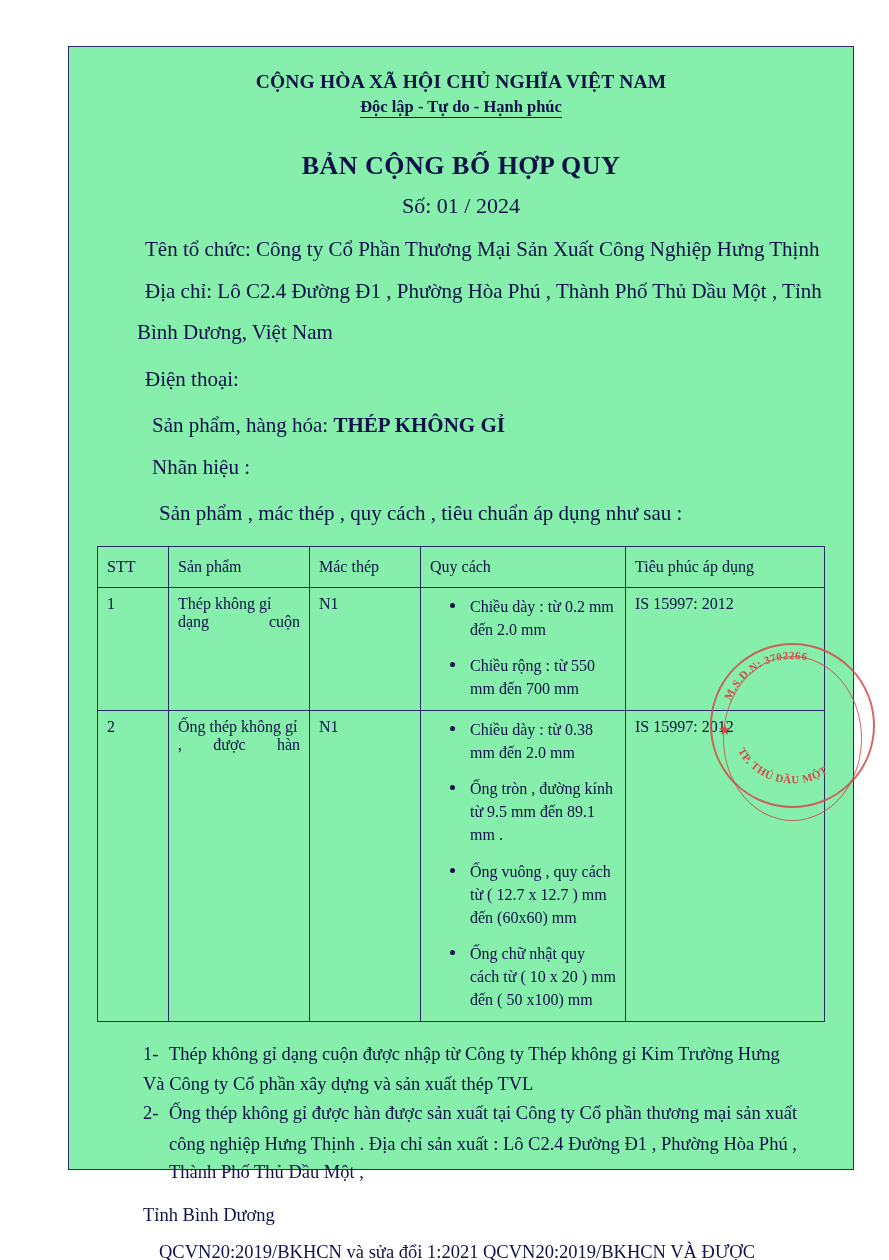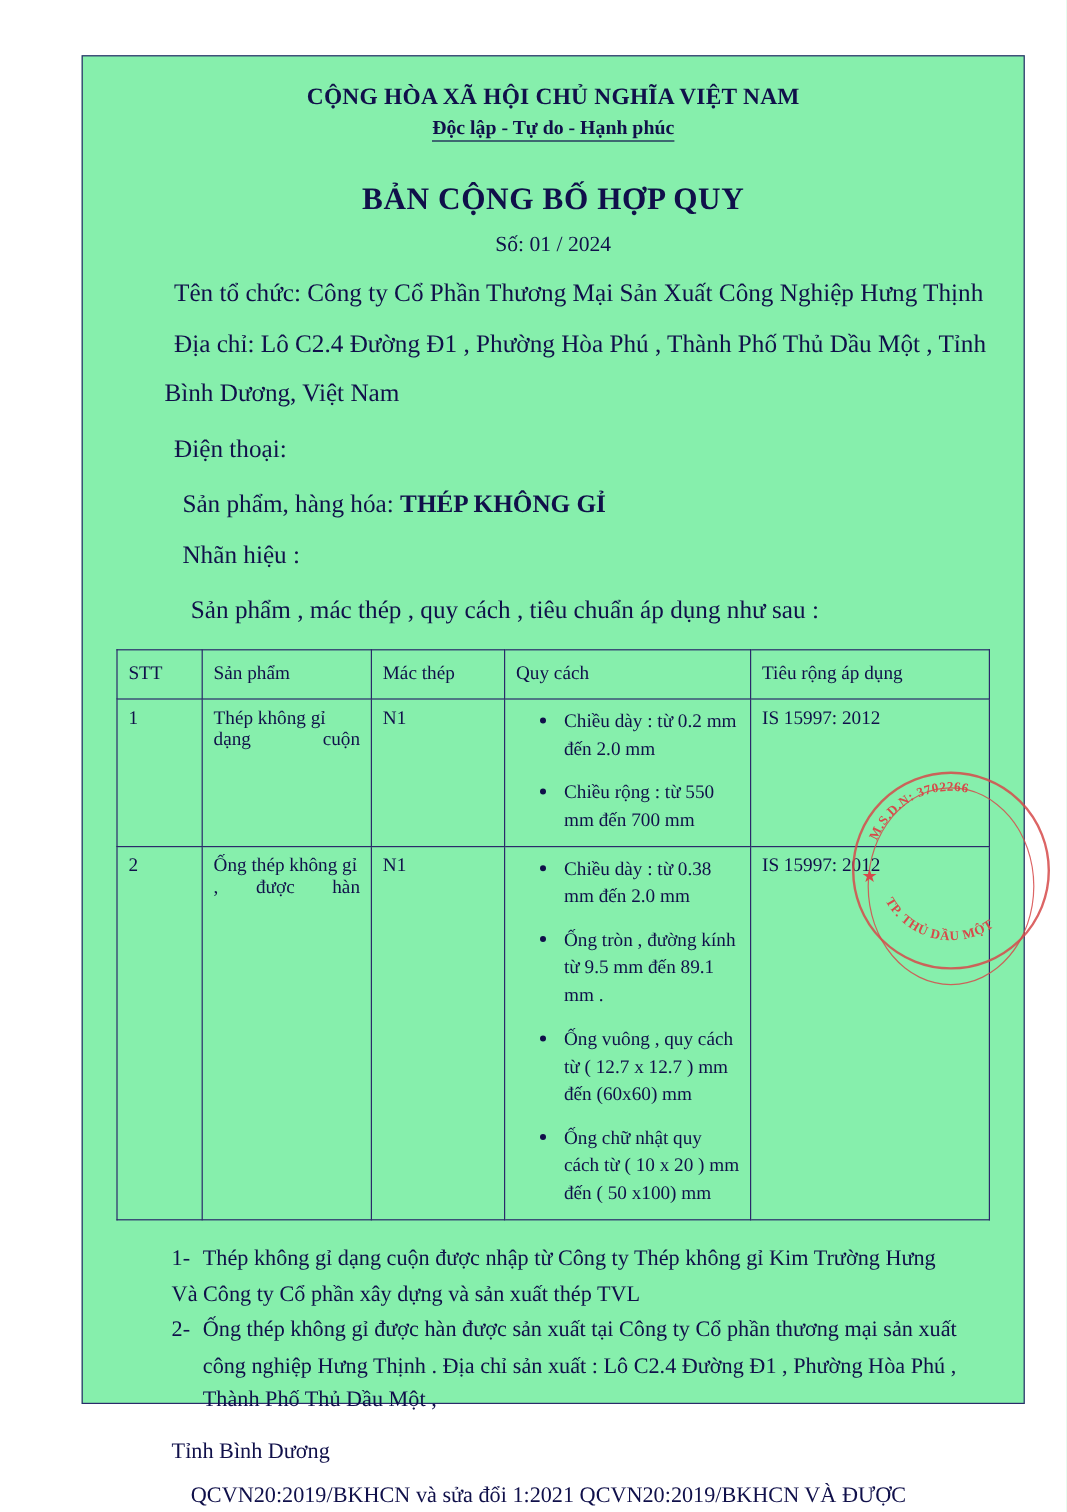--- a/index.html
+++ b/index.html
@@ -54,21 +54,21 @@
   .doc-title {
     text-align: center;
     font-weight: bold;
     font-size: 26px;
     margin-top: 34px;
     letter-spacing: .5px;
     color: #10104a;
   }
   .doc-number {
     text-align: center;
-    font-size: 18px;
+    font-size: 22px;
     margin-top: 12px;
     color: #10104a;
   }
   .para {
     font-size: 21px;
     line-height: 1.55;
     margin-top: 14px;
     color: #10104a;
   }
   .indent-1 { padding-left: 48px; }
@@ -222,21 +222,21 @@
     <div class="para tight indent-2">Nhãn hiệu :</div>
     <div class="para indent-3">Sản phẩm , mác thép , quy cách , tiêu chuẩn áp dụng như sau :</div>
 
     <table class="spec">
       <thead>
         <tr>
           <th class="col-stt">STT</th>
           <th class="col-sp">Sản phẩm</th>
           <th class="col-mac">Mác thép</th>
           <th class="col-qc">Quy cách</th>
-          <th class="col-tc">Tiêu rộng áp dụng</th>
+          <th class="col-tc">Tiêu phúc áp dụng</th>
         </tr>
       </thead>
       <tbody>
         <tr>
           <td class="c-stt cell-pad-top">1</td>
           <td class="c-sp cell-pad-top">Thép không gỉ dạng cuộn</td>
           <td class="c-mac cell-pad-top">N1</td>
           <td>
             <ul class="bullets">
               <li>Chiều dày : từ 0.2 mm đến 2.0 mm</li>

